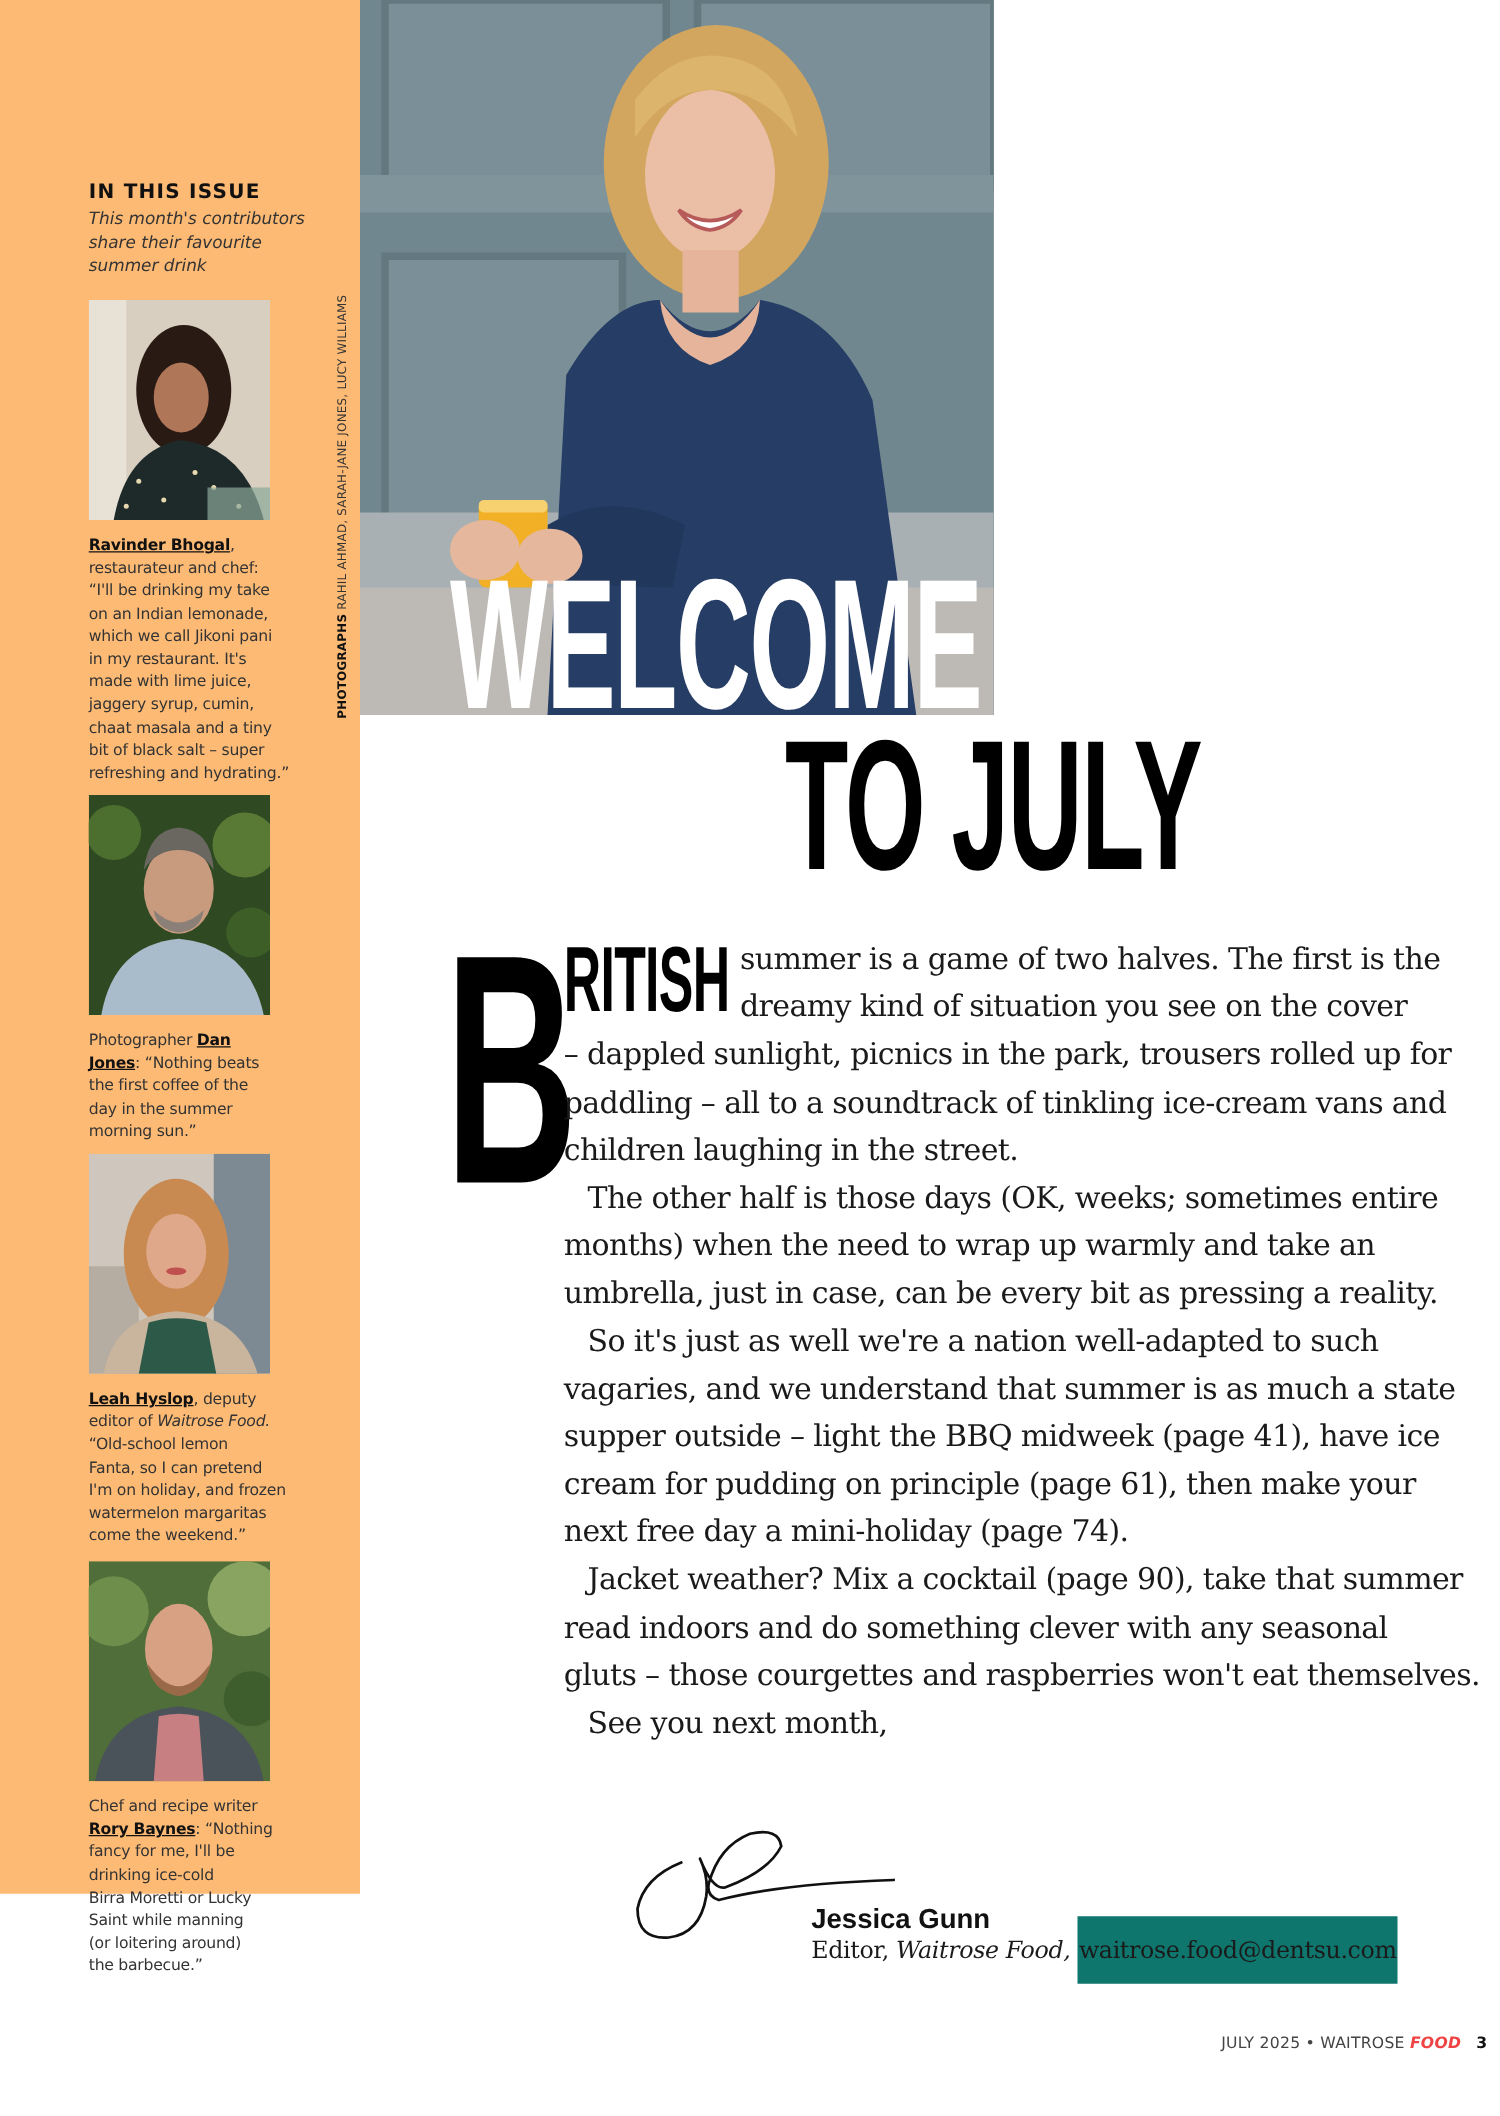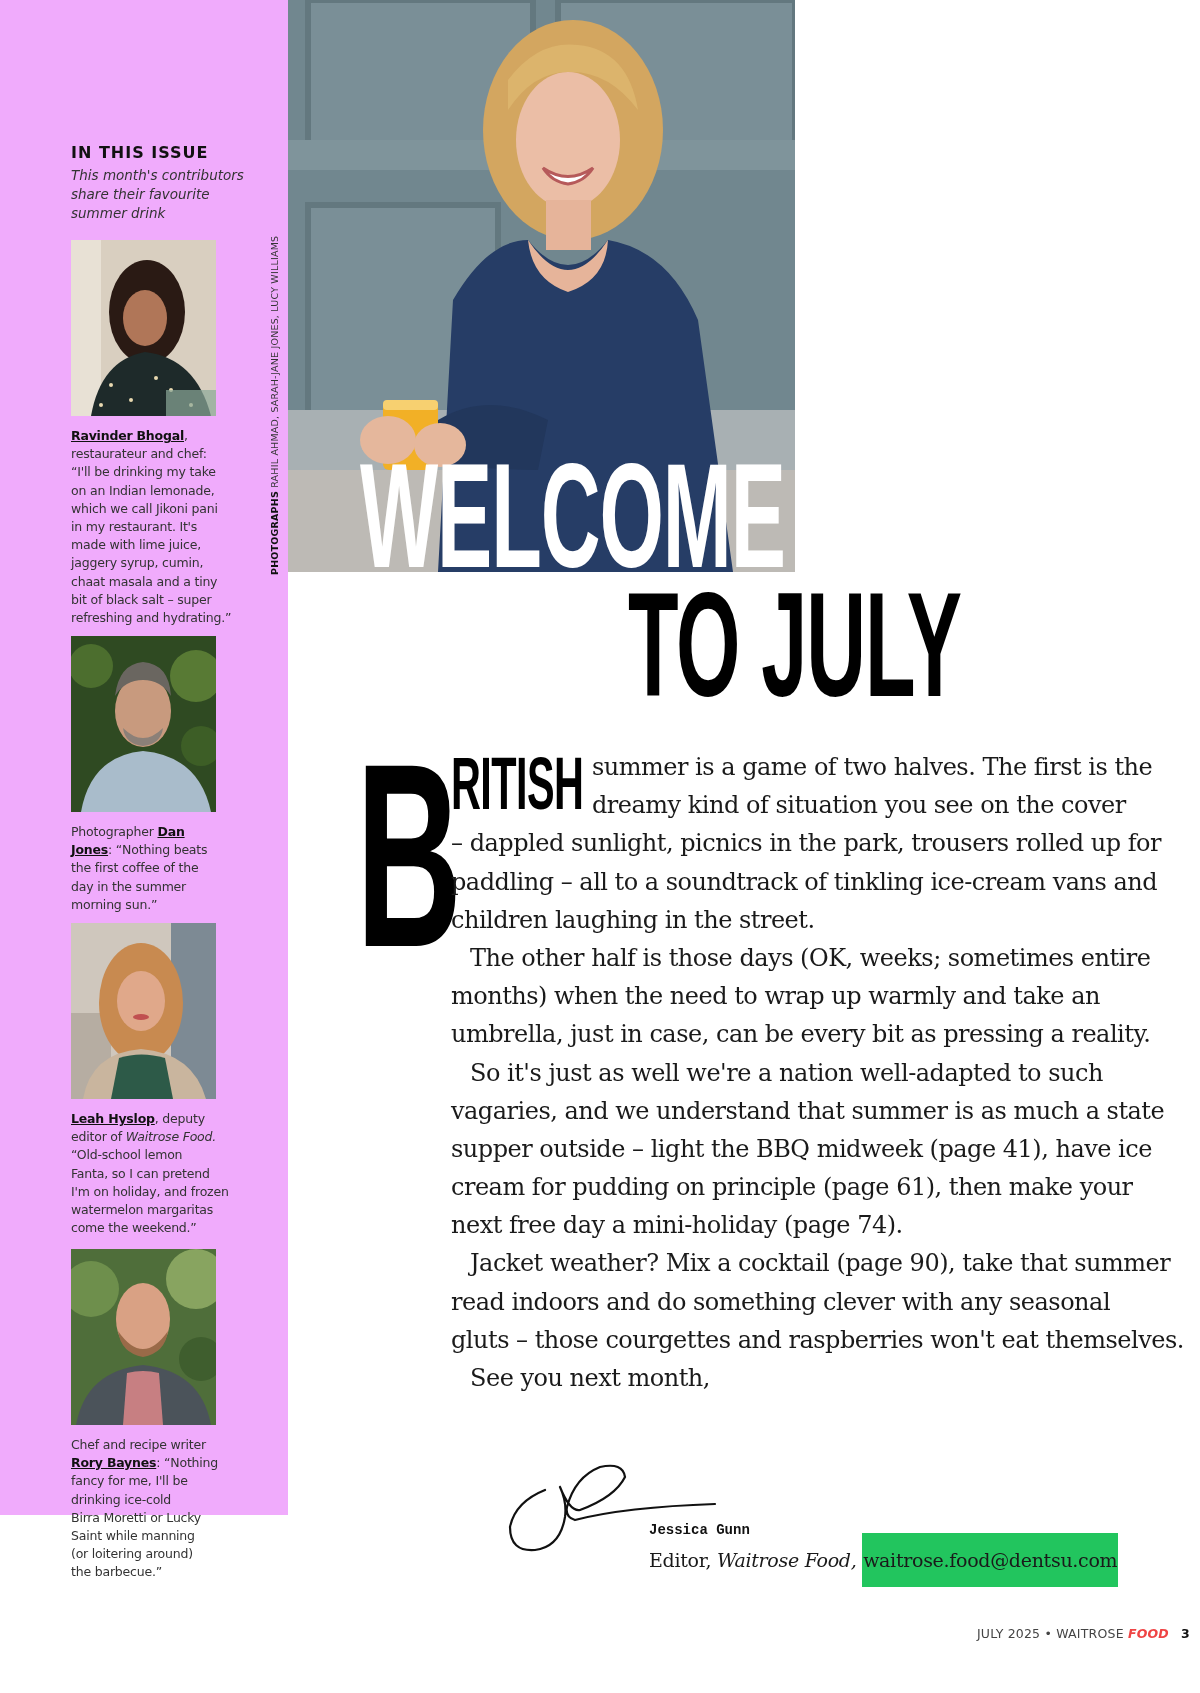--- a/index.html
+++ b/index.html
@@ -1,19 +1,19 @@
 <!DOCTYPE html>
 <html><head>
 <meta charset="utf-8">
 <style>
   * { box-sizing: border-box; margin: 0; padding: 0; }
   html, body { width: 1200px; height: 1693px; background: #ffffff; overflow: hidden; }
   body { position: relative; font-family: "Liberation Sans", sans-serif; color: #1a1a1a; }
 
-  .sidebar { position: absolute; left: 0; top: 0; width: 288px; height: 1515px; background: #f0abfc; }
+  .sidebar { position: absolute; left: 0; top: 0; width: 288px; height: 1515px; background: #fdba74; }
   .sb-head { position: absolute; left: 71px; top: 143px; font-family: "DejaVu Sans", sans-serif; font-weight: bold; font-size: 16px; letter-spacing: 1px; color: #111; }
   .sb-intro { position: absolute; left: 71px; top: 166px; width: 180px; font-family: "DejaVu Sans", sans-serif; font-style: italic; font-size: 13.5px; line-height: 19px; color: #333; }
 
   .contrib { position: absolute; left: 71px; width: 190px; }
   .contrib .photo { width: 145px; height: 176px; display: block; position: relative; overflow: hidden; }
   .contrib .bio { margin-top: 11px; font-family: "DejaVu Sans", sans-serif; font-size: 12.5px; line-height: 18.2px; color: #333; letter-spacing: -0.2px; }
   .contrib .bio b { color: #111; text-decoration: underline; }
 
   .credit { position: absolute; left: 269px; top: 575px; transform-origin: 0 0; transform: rotate(-90deg); white-space: nowrap; font-family: "DejaVu Sans", sans-serif; font-size: 9.5px; letter-spacing: 0.2px; color: #333; }
   .credit b { color: #111; }
@@ -25,24 +25,24 @@
 
   .dropcap { position: absolute; left: 356px; top: 736px; font-family: "Liberation Sans", sans-serif; font-weight: bold; font-size: 262px; line-height: 240px; color: #000; transform-origin: 0 0; transform: scaleX(0.56); }
   .lead-word { position: absolute; left: 451px; top: 751px; font-family: "Liberation Sans", sans-serif; font-weight: bold; font-size: 74px; line-height: 66px; color: #000; transform-origin: 0 0; transform: scaleX(0.56); letter-spacing: -1px; white-space: nowrap; }
 
   .body-text { position: absolute; left: 451px; top: 748px; width: 680px; font-family: "DejaVu Serif", serif; font-size: 24px; line-height: 38.2px; color: #1a1a1a; letter-spacing: -0.5px; }
   .body-text .line { white-space: nowrap; height: 38.2px; }
   .body-text .ind { padding-left: 19px; }
   .body-text .first { padding-left: 141px; }
 
   .signature { position: absolute; left: 505px; top: 1462px; width: 215px; height: 95px; }
-  .sig-name { position: absolute; left: 649px; top: 1522px; font-family: Liberation Mono, monospace; font-weight: bold; font-size: 14px; color: #111; }
+  .sig-name { position: absolute; left: 649px; top: 1522px; font-family: Liberation Sans, sans-serif; font-weight: bold; font-size: 22px; color: #111; }
   .sig-role { position: absolute; left: 649px; top: 1549px; font-family: "DejaVu Serif", serif; font-size: 19px; color: #1a1a1a; letter-spacing: -0.3px; white-space: nowrap; }
   .sig-role i { font-style: italic; }
-  .email { background: #22c55e; padding: 16px 1px; }
+  .email { background: #0f766e; padding: 16px 1px; }
 
   .footer { position: absolute; right: 10px; top: 1626px; font-family: "DejaVu Sans", sans-serif; font-size: 12.5px; color: #444; letter-spacing: 0.2px; white-space: nowrap; }
   .footer b { color: #ef4444; font-weight: bold; font-style: italic; }
   .footer .pg { margin-left: 8px; font-weight: bold; color: #111; }
 </style>
 </head>
 <body>
 
 <aside class="sidebar">
   <div class="sb-head">IN THIS ISSUE</div>

